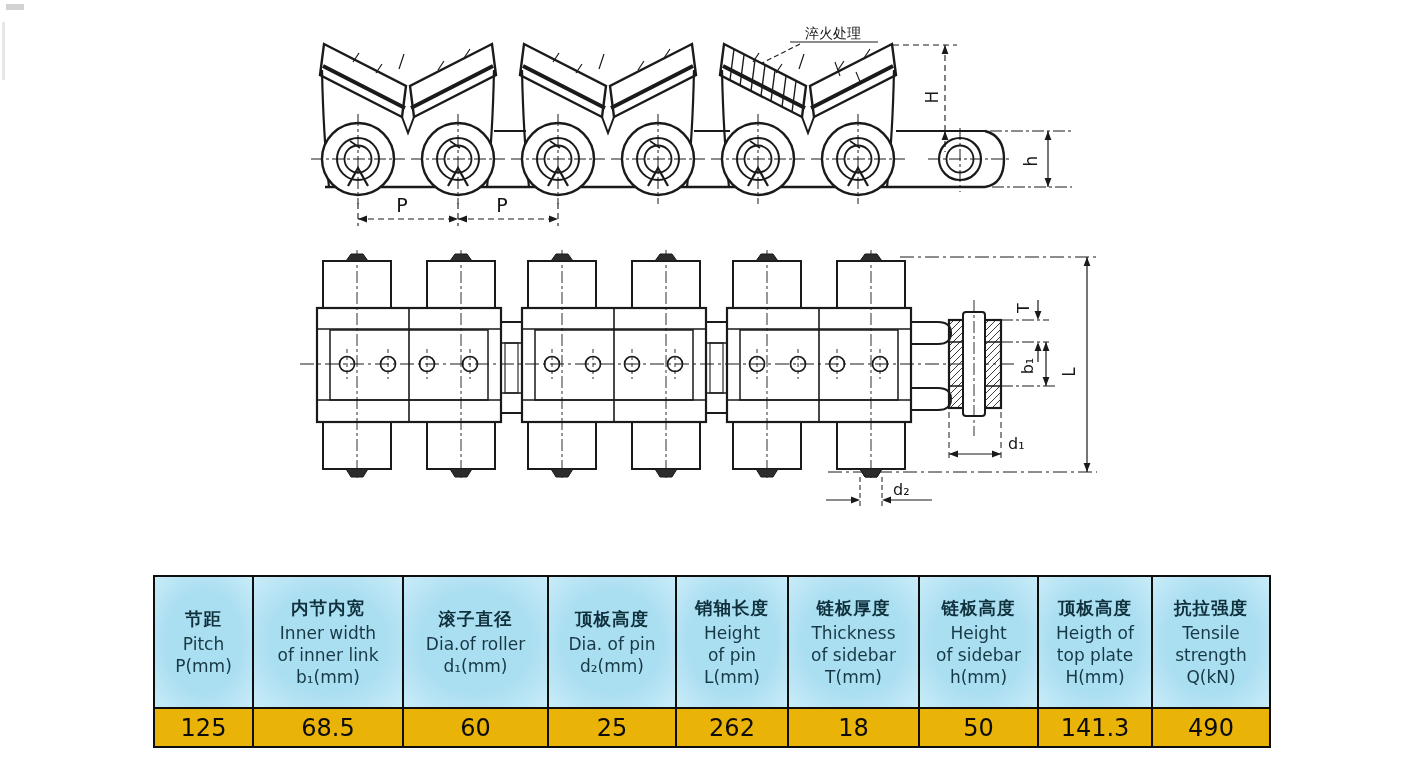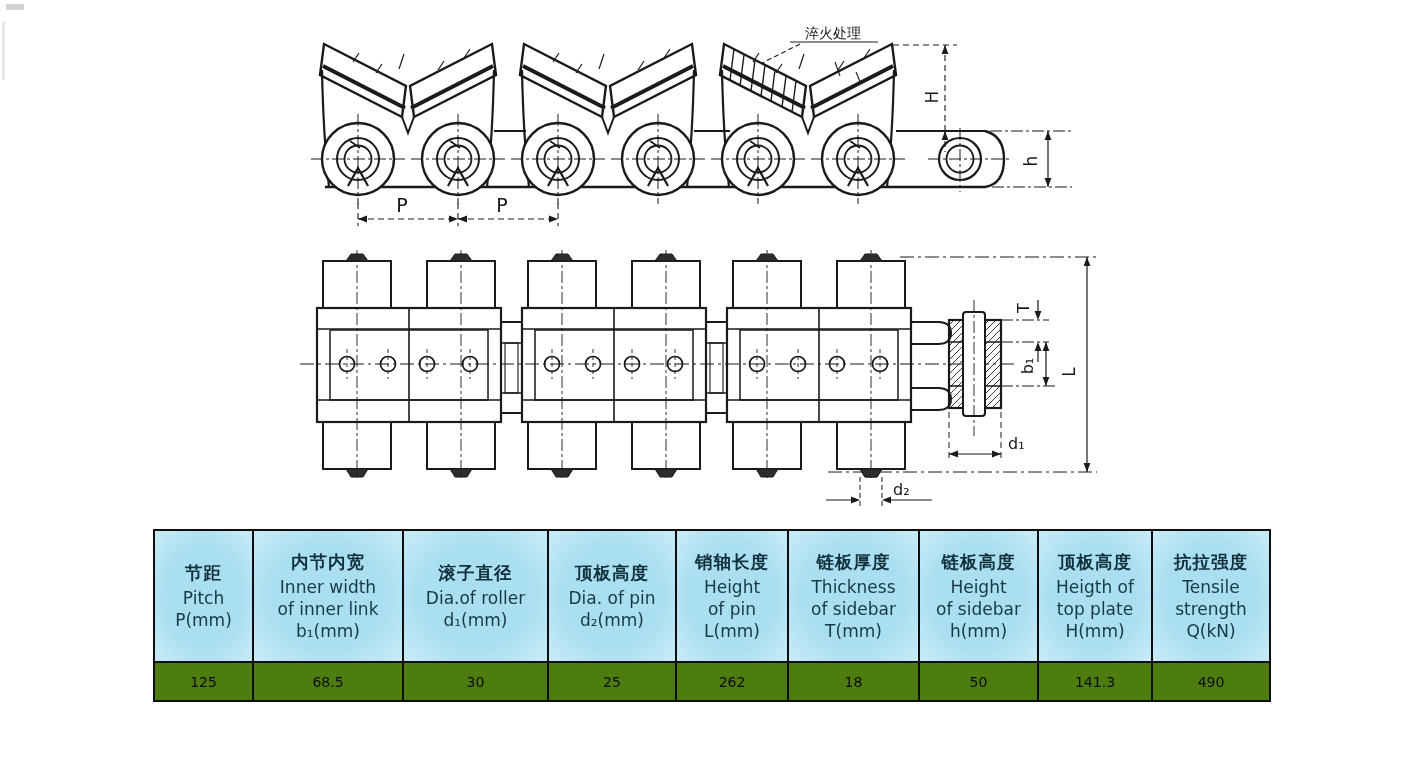--- a/index.html
+++ b/index.html
@@ -1,25 +1,25 @@
 <!DOCTYPE html>
 <html><head>
 <meta charset="utf-8">
 <style>
   html,body{margin:0;padding:0;background:#ffffff;}
   .screen{position:relative;width:1427px;height:768px;background:#fff;overflow:hidden;
           font-family:"DejaVu Sans","Liberation Sans",sans-serif;}
   svg{position:absolute;left:0;top:0;}
   svg text{font-family:"DejaVu Sans","Liberation Sans",sans-serif;fill:#161616;}
-  .spec{position:absolute;left:153px;top:529px;border-collapse:collapse;table-layout:fixed;
+  .spec{position:absolute;left:153px;top:575px;border-collapse:collapse;table-layout:fixed;
         width:1116px;padding-left:48px;}
   .spec th,.spec td{border:2px solid #0e0e0e;text-align:center;vertical-align:middle;padding:0;}
   .spec th{height:130px;background:radial-gradient(ellipse at center,#aadef1 55%,#c9ecf8 100%);
            font-weight:normal;color:#15323e;}
-  .spec td{height:37px;background:#4d7c0f;font-size:14px;color:#0c0c0c;}
+  .spec td{height:37px;background:#eab308;font-size:24px;color:#0c0c0c;}
   .zh{font-size:17.5px;font-weight:bold;letter-spacing:1px;margin-bottom:2px;color:#10303c;}
   .en{font-size:17px;line-height:1.3;white-space:pre-line;color:#173945;}
 </style>
 </head>
 <body>
 
 <div class="screen">
 
 <svg width="1427" height="768" viewBox="0 0 1427 768">
   <defs>
@@ -249,21 +249,21 @@
     <th>
             <div class="zh">抗拉强度</div>
             <div class="en">Tensile
 strength
 Q(kN)</div>
           </th>
   </tr>
   <tr>
     <td>125</td>
     <td>68.5</td>
-    <td>30</td>
+    <td>60</td>
     <td>25</td>
     <td>262</td>
     <td>18</td>
     <td>50</td>
     <td>141.3</td>
     <td>490</td>
   </tr>
 </tbody>
     </table>
 

